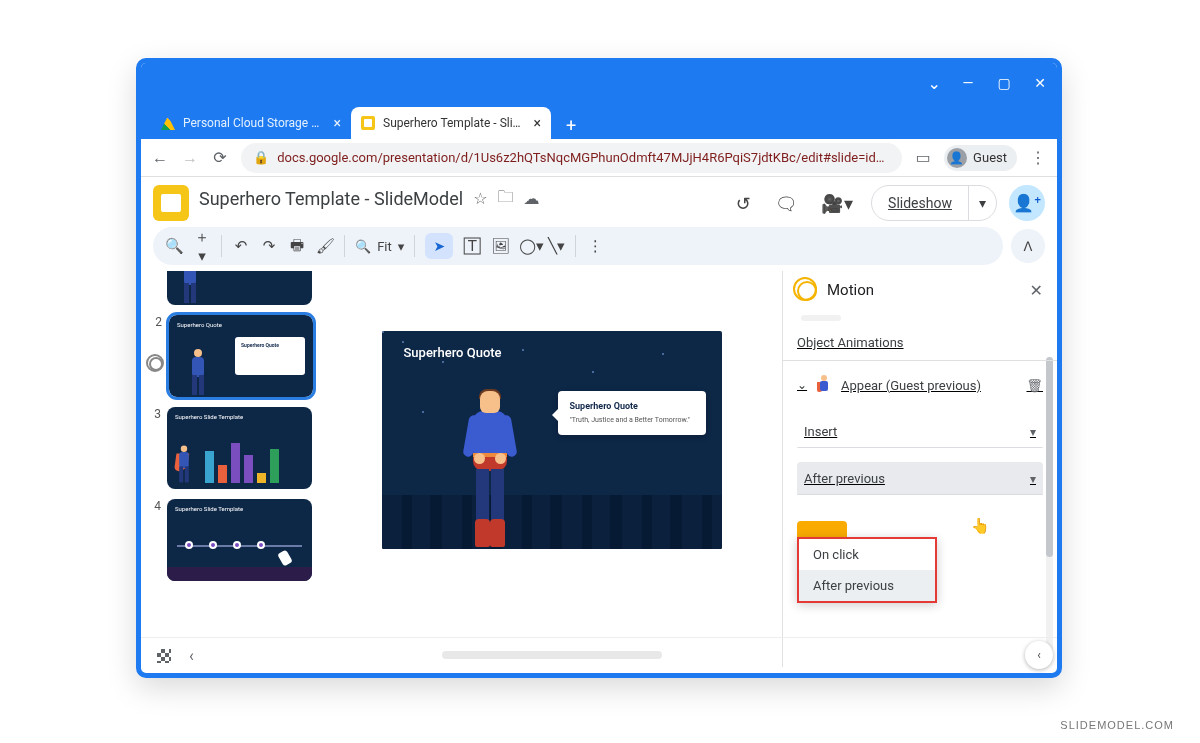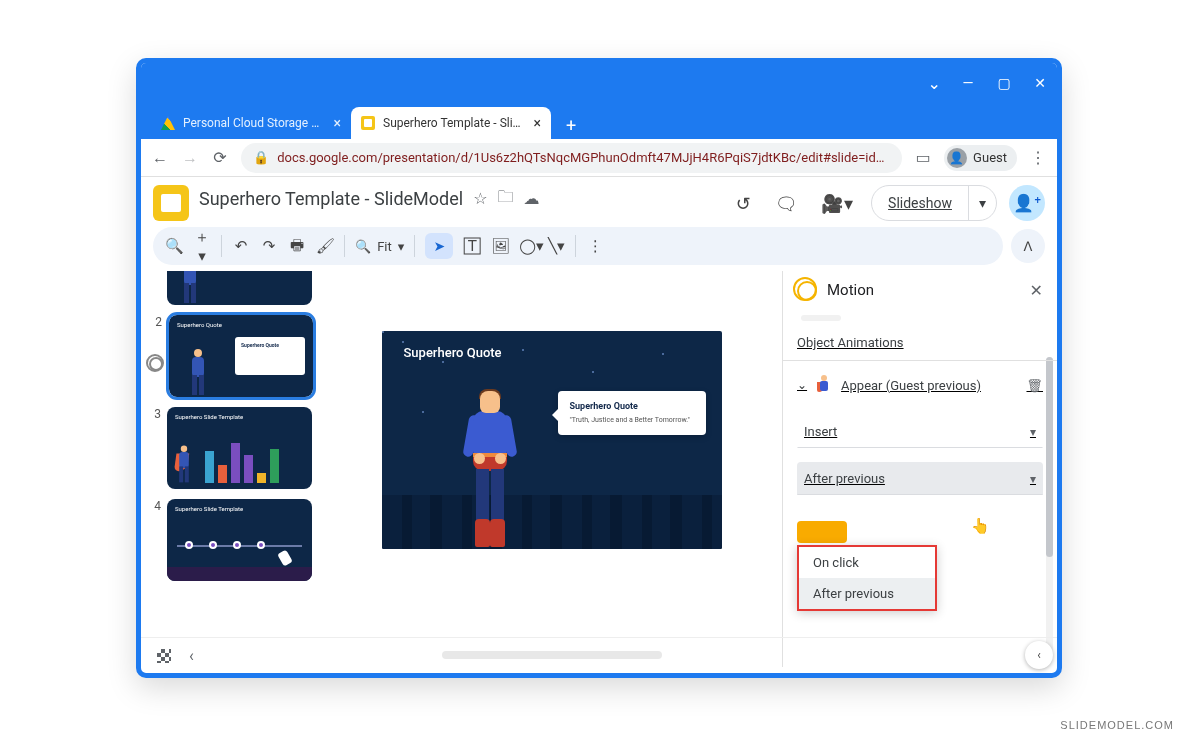--- a/index.html
+++ b/index.html
@@ -119,21 +119,21 @@
   .anim-item { display:flex; align-items:center; gap:10px; font-size:13px; color:#3c4043; padding:6px 0;}
   .anim-item .chev { font-size:12px;}
   .anim-item .obj-ic { width:14px; height:20px; position:relative;}
   .anim-item .obj-ic .oh { width:6px; height:6px; background:#f7c08b; border-radius:50%; position:absolute; top:0; left:4px;}
   .anim-item .obj-ic .ob { width:8px; height:10px; background:#3b5bd1; border-radius:2px; position:absolute; top:6px; left:3px;}
   .anim-item .obj-ic .oc { width:6px; height:10px; background:#e8603c; position:absolute; top:7px; left:0; border-radius:0 0 4px 2px;}
   .anim-item .trash { margin-left:auto; color:#5f6368;}
   .dd { background:#fff; border:1px solid transparent; border-bottom:1px solid #dadce0; padding:8px 6px; font-size:13px; color:#3c4043; display:flex; justify-content:space-between; align-items:center; margin-top:14px;}
   .dd.open { background:#e8eaed; border-radius:4px 4px 0 0;}
   .dd .dv { font-size:12px; color:#5f6368;}
-  .dd-menu { position:absolute; background:#fff; border:2px solid #e53935; box-shadow:0 2px 10px rgba(0,0,0,0.2); width:140px; left:14px; top:234px; z-index:5;}
+  .dd-menu { position:absolute; background:#fff; border:2px solid #e53935; box-shadow:0 2px 10px rgba(0,0,0,0.2); width:140px; left:14px; top:226px; z-index:5;}
   .dd-menu .opt { padding:8px 14px; font-size:13px; color:#3c4043;}
   .dd-menu .opt.hl { background:#eceff1;}
   .cursor-hand { position:absolute; left:188px; top:206px; font-size:15px;}
   .motion .play-strip { position:absolute; bottom:-40px; left:14px; width:50px; height:22px; background:#f9ab00; border-radius:4px;}
   .motion-scroll { position:absolute; right:4px; top:46px; bottom:8px; width:7px; background:#f1f1f1; border-radius:4px;}
   .motion-scroll .thumb-sb { position:absolute; top:0; width:100%; height:200px; background:#c4c7cc; border-radius:4px;}
   
   
   .bottombar { position:absolute; bottom:0; left:0; right:0; height:36px; border-top:1px solid #eee; display:flex; align-items:center; padding:0 16px; gap:18px; color:#5f6368;}
   .bottombar .sq { width:14px; height:14px; display:inline-block;}

